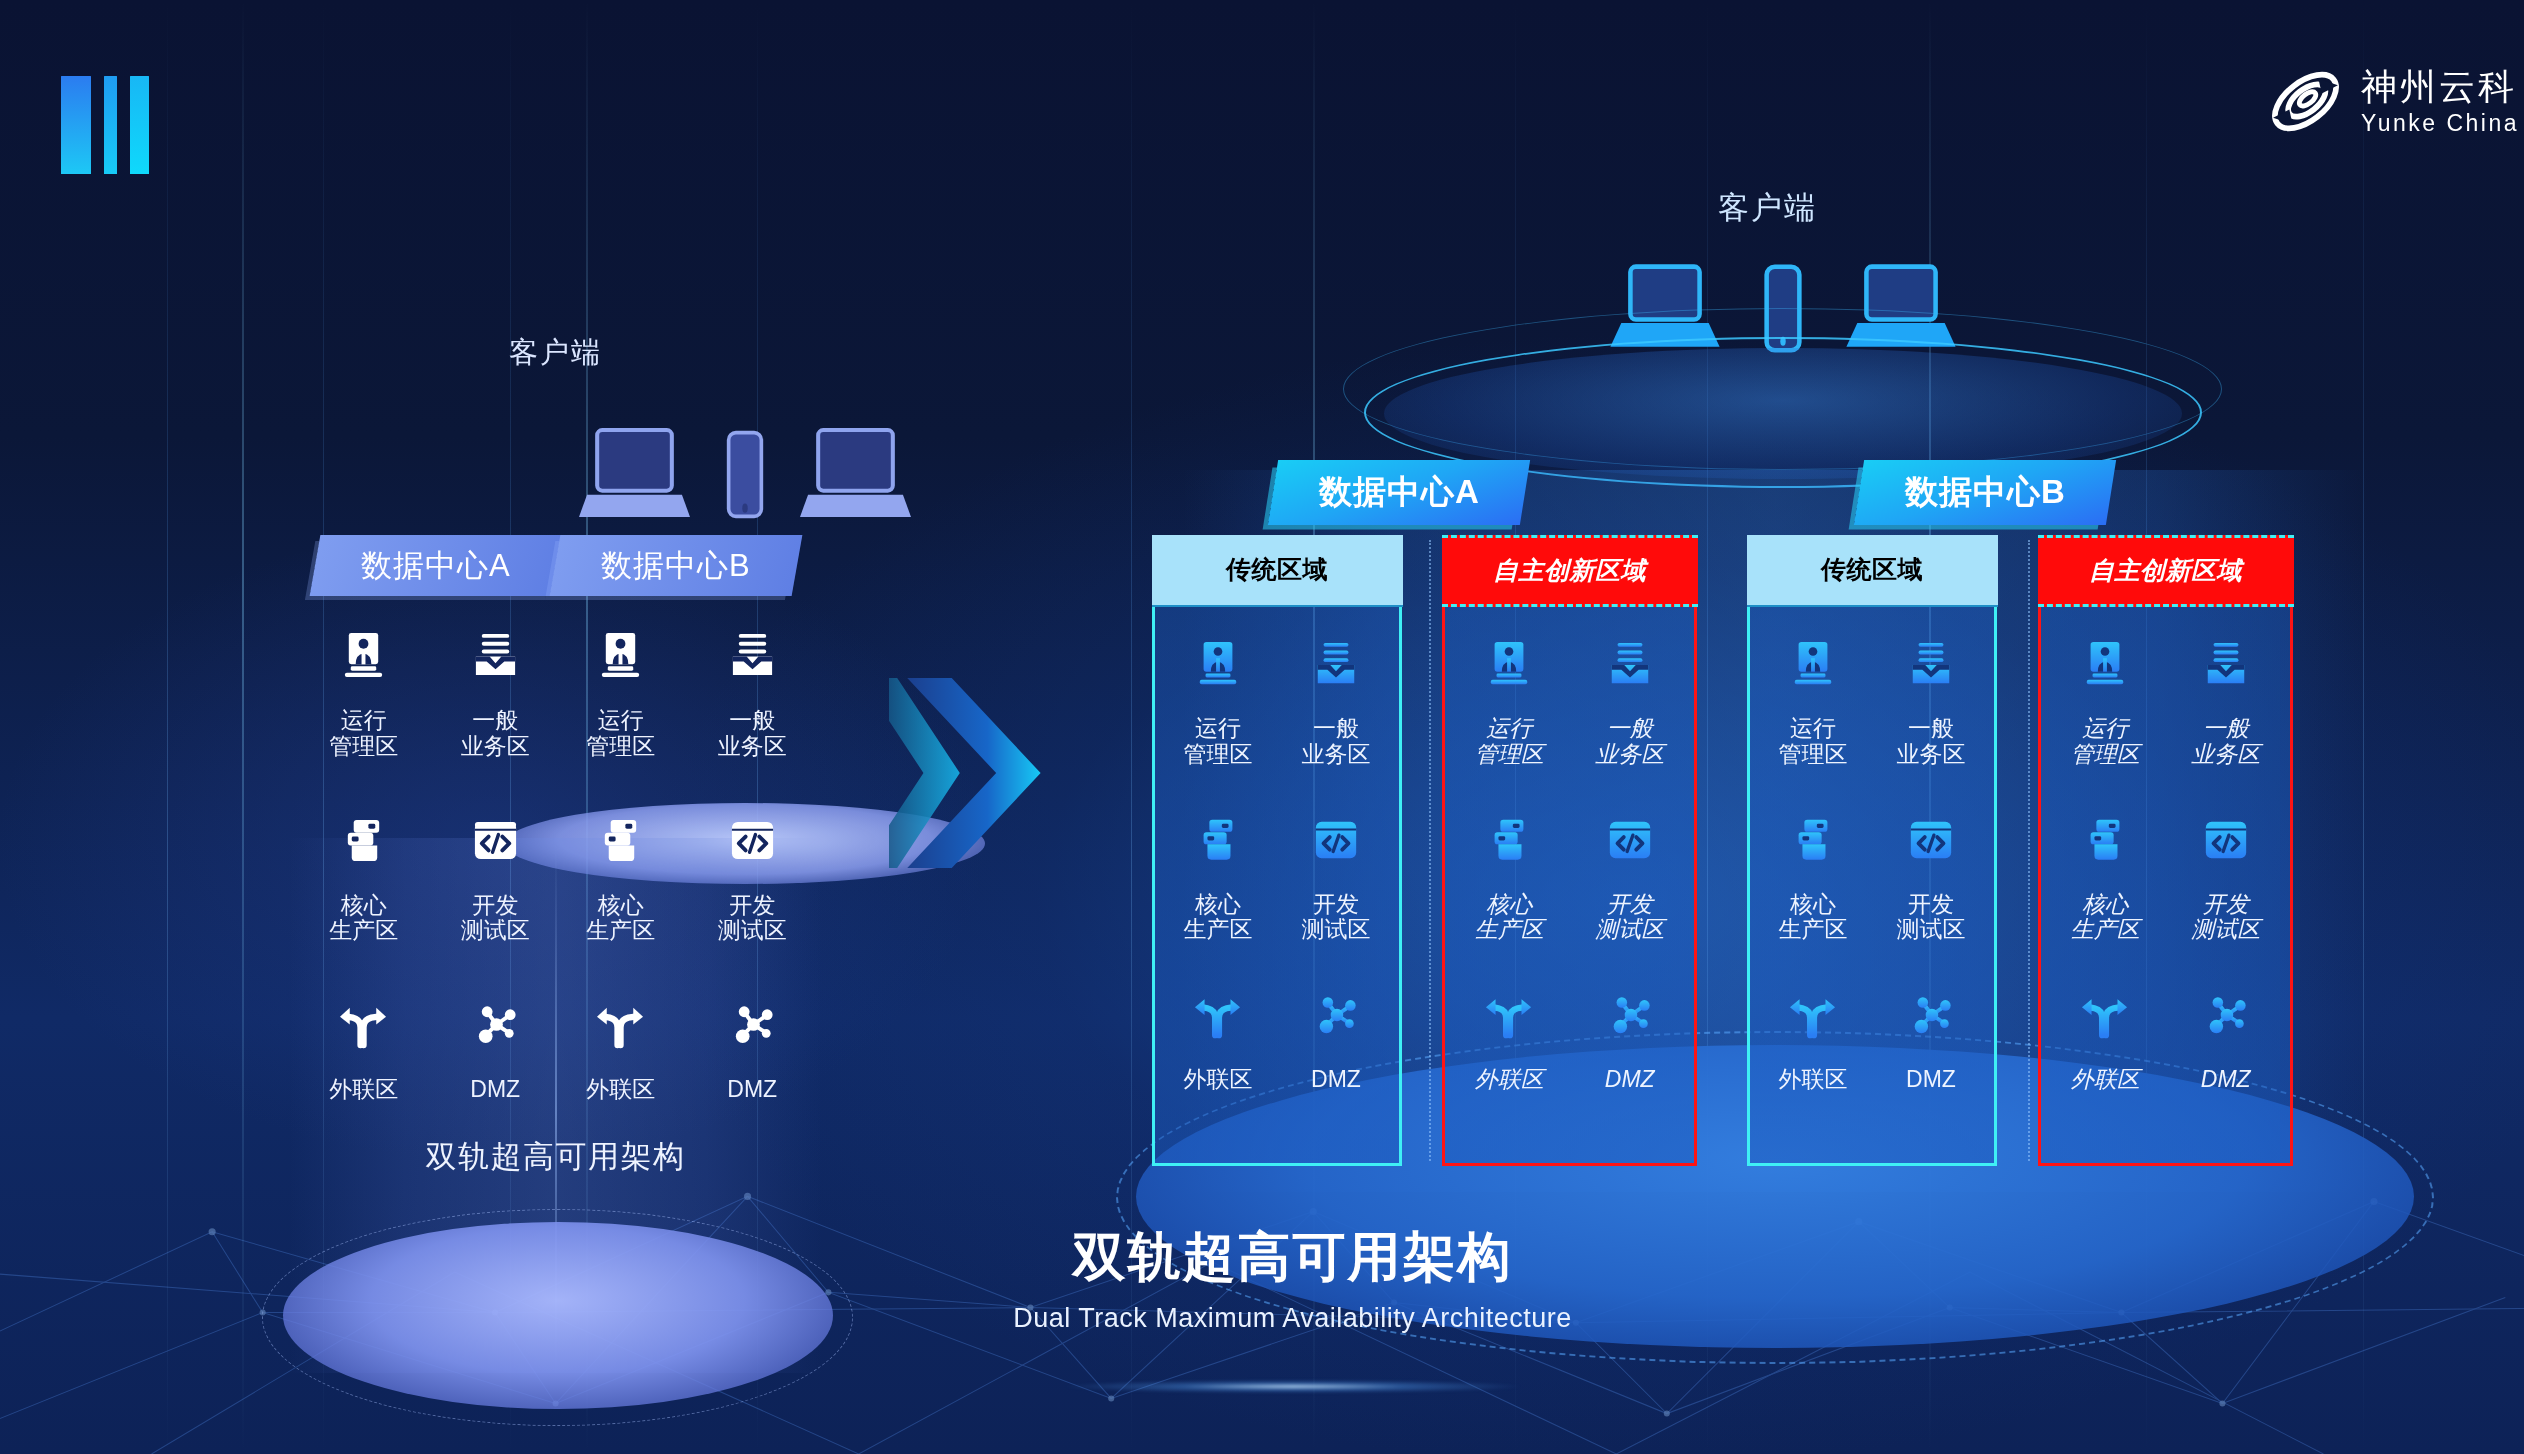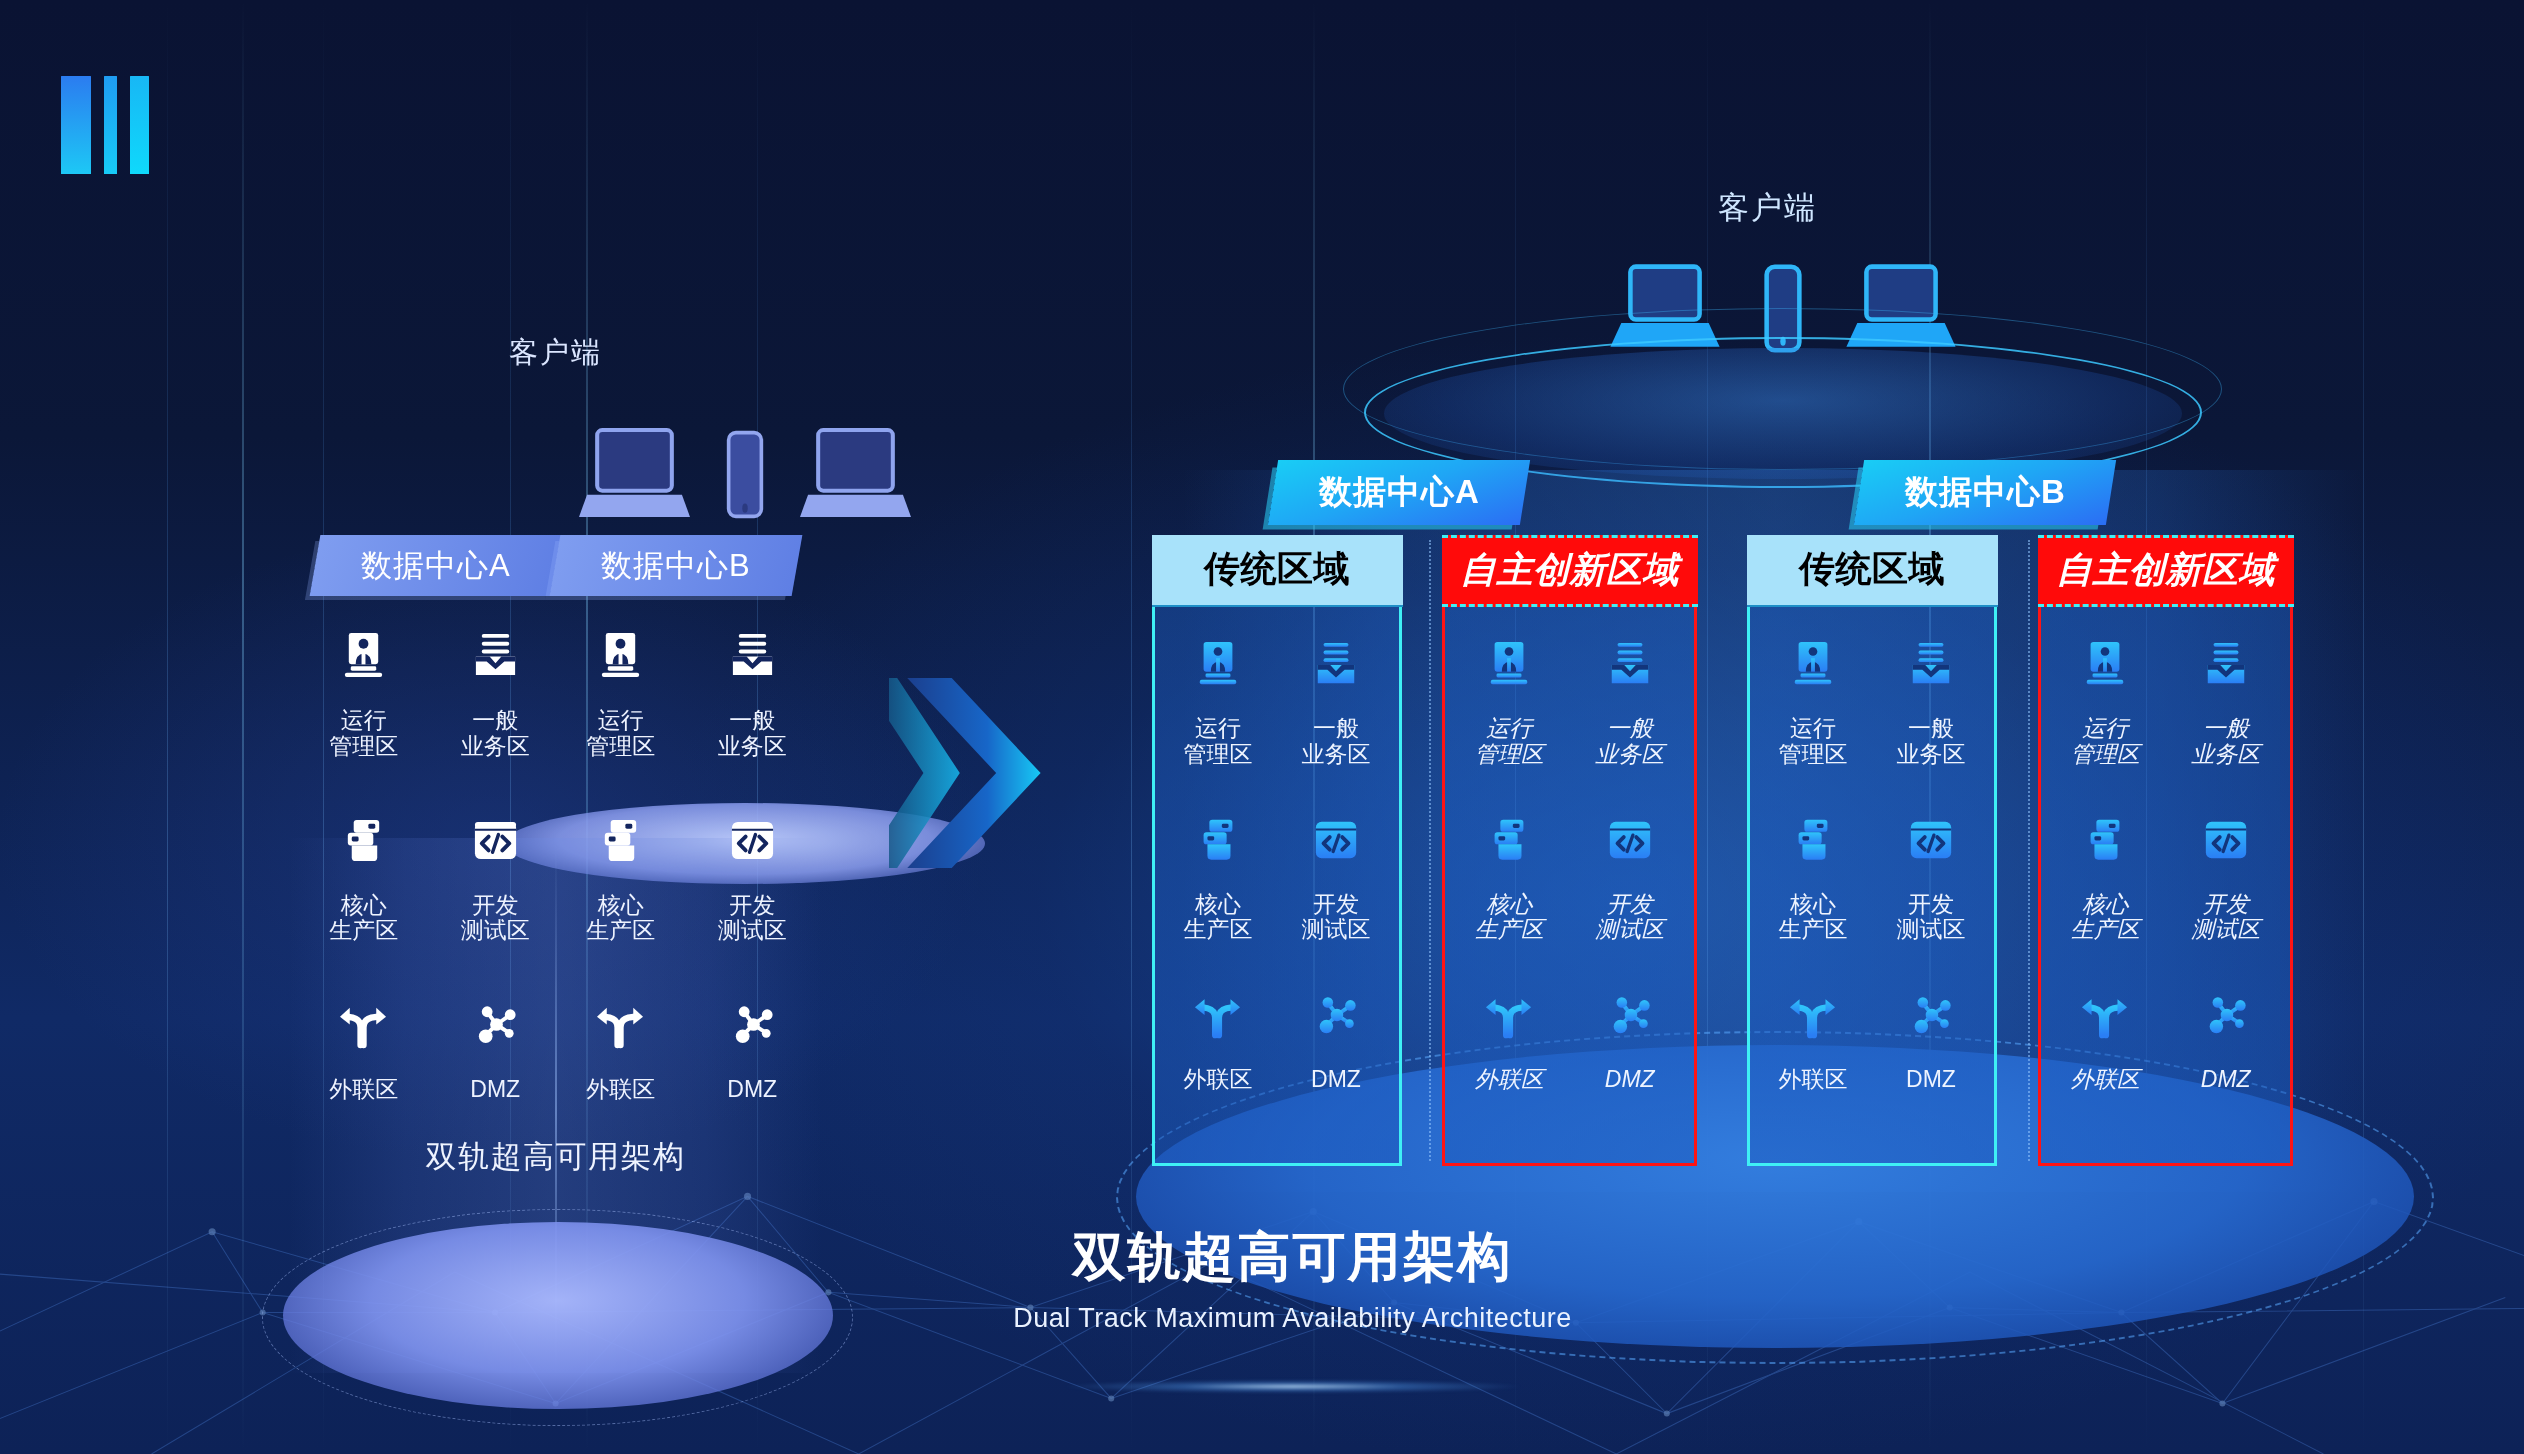--- a/index.html
+++ b/index.html
@@ -93,21 +93,21 @@
      color:#fff;font-size:33px;font-weight:bold;letter-spacing:1px;
      background:linear-gradient(160deg,#19cdf5 0%,#1fa6f5 48%,#2b6ef4 100%);
      transform:skewX(-9deg);box-shadow:-6px 6px 0 -1.5px rgba(40,210,250,.55);}
   .dc-banner span{transform:skewX(9deg);}
 
   .panel{position:absolute;top:348px;height:631px;border-width:3.5px;border-style:solid;
      background:linear-gradient(180deg,rgba(30,95,195,.40) 0%,rgba(28,90,190,.52) 100%);}
   .panel.trad{border-color:#3ff0f5;}
   .panel.auto{border-color:#ff1414;font-style:italic;}
   .panel .head{position:absolute;left:-3.5px;right:-3.5px;top:-3.5px;height:72px;display:flex;align-items:center;justify-content:center;
-     font-size:36px;font-weight:bold;letter-spacing:0.5px;}
+     font-size:25px;font-weight:bold;letter-spacing:0.5px;}
   .panel.trad .head{background:#a8e2fa;color:#000;border-bottom:2.5px solid #1f8fc7;}
   .panel.auto .head{background:#ff0a0a;color:#fff;border-top:3px dashed #3ff0f5;border-bottom:3px dashed #3ff0f5;}
   .panel .inner{position:absolute;left:4px;right:4px;top:72px;bottom:4px;}
   .panel .zone-grid{left:0;right:0;top:30px;width:100%;}
   .panel .zone .lb{color:#eef4ff;font-size:23px;}
   .sep{position:absolute;top:353px;width:0;border-left:2px dotted rgba(150,200,255,.55);height:621px;}
 
   
   #bottom{position:absolute;left:0;top:1222px;width:100%;text-align:center;}
   #bottom .cn{color:#fff;font-size:53px;font-weight:bold;letter-spacing:2px;}
@@ -165,20 +165,35 @@
   </svg>
   <div id="glow-bottom"></div>
 </div>
 
 <div id="header">
   <div class="bars">
       <i></i>
       <i></i>
       <i></i>
     </div>
+  <div id="logo">
+    <svg class="mark" viewBox="0 0 100 100">
+      <g fill="none" stroke="#ffffff" stroke-linecap="round">
+        <ellipse cx="50" cy="50" rx="44" ry="24" transform="rotate(-38 50 50)" stroke-width="7"></ellipse>
+        <ellipse cx="52" cy="50" rx="27" ry="14" transform="rotate(-38 50 50)" stroke-width="7"></ellipse>
+        <ellipse cx="54" cy="49" rx="12" ry="6" transform="rotate(-38 50 50)" stroke-width="6"></ellipse>
+      </g>
+      <path d="M66 22 L90 30 L70 40 Z" fill="#0a1535"></path>
+      <path d="M34 78 L10 70 L30 60 Z" fill="#0a1535"></path>
+    </svg>
+    <div class="words">
+      <div class="cn">神州云科</div>
+      <div class="en">Yunke China</div>
+    </div>
+  </div>
 </div>
 
 <div id="left">
   <div class="section-cap cap">客户端</div>
 
   <div class="dev-row" style="left:283px;top:76px;width:480px;height:116px;gap:35px;">
     <svg width="111" height="101" viewBox="0 0 110 100">
       <rect x="18" y="6" width="74" height="60" rx="5" fill="#2b3a80" stroke="#8fa4ee" stroke-width="4"></rect>
       <path d="M8 70 L102 70 L110 92 L0 92 Z" fill="#93a6ef"></path>
     </svg>

